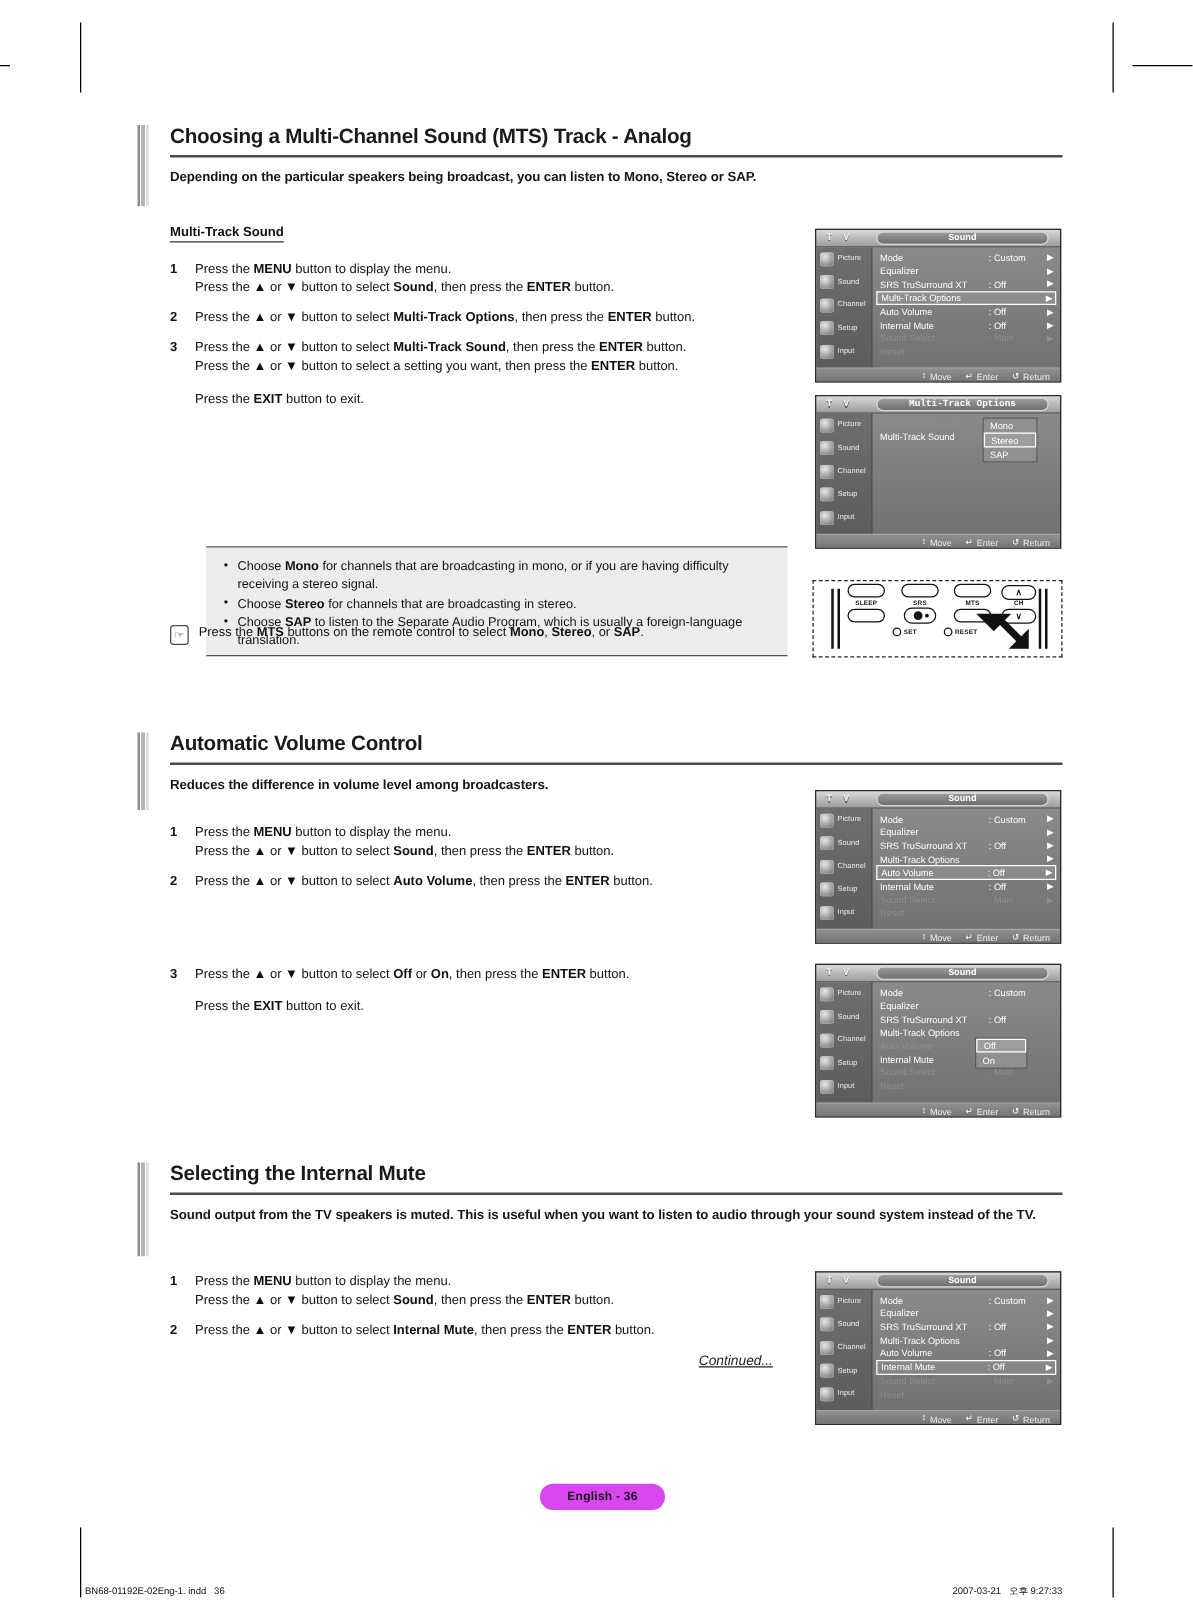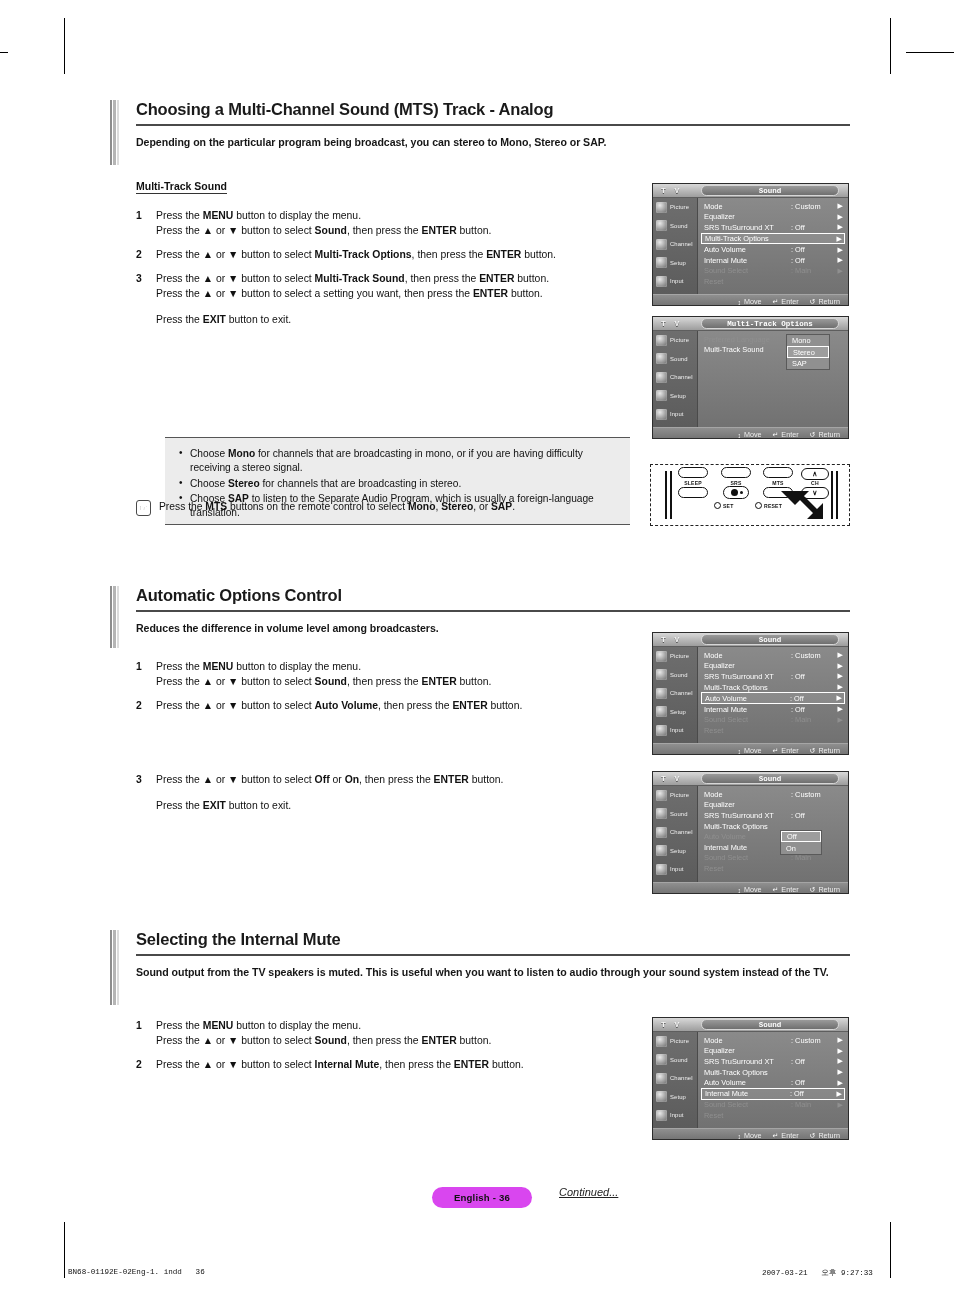--- a/index.html
+++ b/index.html
@@ -132,21 +132,21 @@
     height:11.6px;
   }
   .osd-bottom{
     position:absolute;left:0;bottom:0;width:100%;height:13px;
     background:linear-gradient(to bottom,#8f8f8f,#707070);
     border-top:1px solid #a5a5a5;
     display:flex;align-items:center;justify-content:flex-end;
     gap:11px;padding-right:8px;box-sizing:border-box;
     font-size:7.2px;color:#efefef;
   }
-  .osd-bottom span{display:inline-flex;align-items:flex-end;gap:3px;}
+  .osd-bottom span{display:inline-flex;align-items:flex-start;gap:3px;}
   .ic-sm{font-size:7px;color:#fff;}
 
   
   .osd-popup{
     position:absolute;background:#909090;border:1px solid #5a5a5a;
     box-sizing:border-box;
   }
   .osd-popup .opt{
     height:11.4px;display:flex;align-items:center;padding-left:5px;
     font-size:7.4px;color:#fff;box-sizing:border-box;
@@ -181,41 +181,41 @@
     text-decoration:underline;
   }
   .pagebadge{
     position:absolute;background:#d946ef;border-radius:11px;
     font-size:9.6px;font-weight:bold;color:#111;
     display:flex;align-items:center;justify-content:center;
     letter-spacing:.2px;
   }
   
   .pf{
-    position:absolute;font-family:Liberation Mono, monospace;
+    position:absolute;font-family:Liberation Sans, sans-serif;
     font-size:7.6px;color:#111;white-space:pre;
   }
 </style>
 </head>
 <body>
 
 <div class="page">
 
   <div class="crop crop-v-l"></div>
   <div class="crop crop-v-r"></div>
   <div class="crop crop-h-l"></div>
   <div class="crop crop-h-r"></div>
   <div class="crop crop-v-bl"></div>
   <div class="crop crop-v-br"></div>
 
   <div class="section" style="left:110px;top:100px;width:740px;">
     <div class="sec-bar" style="height:65px;"></div>
     <div class="sec-head">Choosing a Multi-Channel Sound (MTS) Track - Analog</div>
     <div class="sec-rule"></div>
-    <div class="sec-sub">Depending on the particular program being broadcast, you can stereo to Mono, Stereo or SAP.</div>
+    <div class="sec-sub">Depending on the particular speakers being broadcast, you can listen to Mono, Stereo or SAP.</div>
   </div>
 
   <div class="subtitle" style="left:136px;top:180px;">Multi-Track Sound</div>
 
   <div class="steps" id="s1-steps" style="left:136px;top:208px;width:500px;">
       <div class="step">
         <div class="step-num">1</div>
         <div class="step-txt">
           <p>Press the <b>MENU</b> button to display the menu.</p>
           <p>Press the ▲ or ▼ button to select <b>Sound</b>, then press the <b>ENTER</b> button.</p>
@@ -432,21 +432,21 @@
 
       <svg class="rm-arrow" style="left:128px;top:24px;" width="46" height="32" viewBox="0 0 46 32">
         <polygon points="2,2 30,2 16,16" fill="#111"></polygon>
         <polygon points="20,10 34,24 44,14 44,30 28,30 38,20 24,6" fill="#111"></polygon>
       </svg>
     </div>
   </div>
 
   <div class="section" style="left:110px;top:586px;width:740px;">
     <div class="sec-bar" style="height:62px;"></div>
-    <div class="sec-head">Automatic Options Control</div>
+    <div class="sec-head">Automatic Volume Control</div>
     <div class="sec-rule"></div>
     <div class="sec-sub">Reduces the difference in volume level among broadcasters.</div>
   </div>
 
   <div class="steps" id="s2-steps" style="left:136px;top:659px;width:500px;">
       <div class="step">
         <div class="step-num">1</div>
         <div class="step-txt">
           <p>Press the <b>MENU</b> button to display the menu.</p>
           <p>Press the ▲ or ▼ button to select <b>Sound</b>, then press the <b>ENTER</b> button.</p>
@@ -750,19 +750,19 @@
             <span>Enter</span>
           </span>
           <span>
             <span class="ic-sm">↺</span>
             <span>Return</span>
           </span>
         </div>
     </div>
   </div>
 
-  <div class="continued" style="left:559px;top:1186px;">Continued...</div>
+  <div class="continued" style="left:559px;top:1083px;">Continued...</div>
   <div class="pagebadge" style="left:432px;top:1187px;width:100px;height:21px;">English - 36</div>
 
   <div class="pf" style="left:68px;top:1268px;">BN68-01192E-02Eng-1. indd   36</div>
   <div class="pf" style="left:762px;top:1268px;">2007-03-21   오후 9:27:33</div>
 
 </div>
 
 </body></html>

